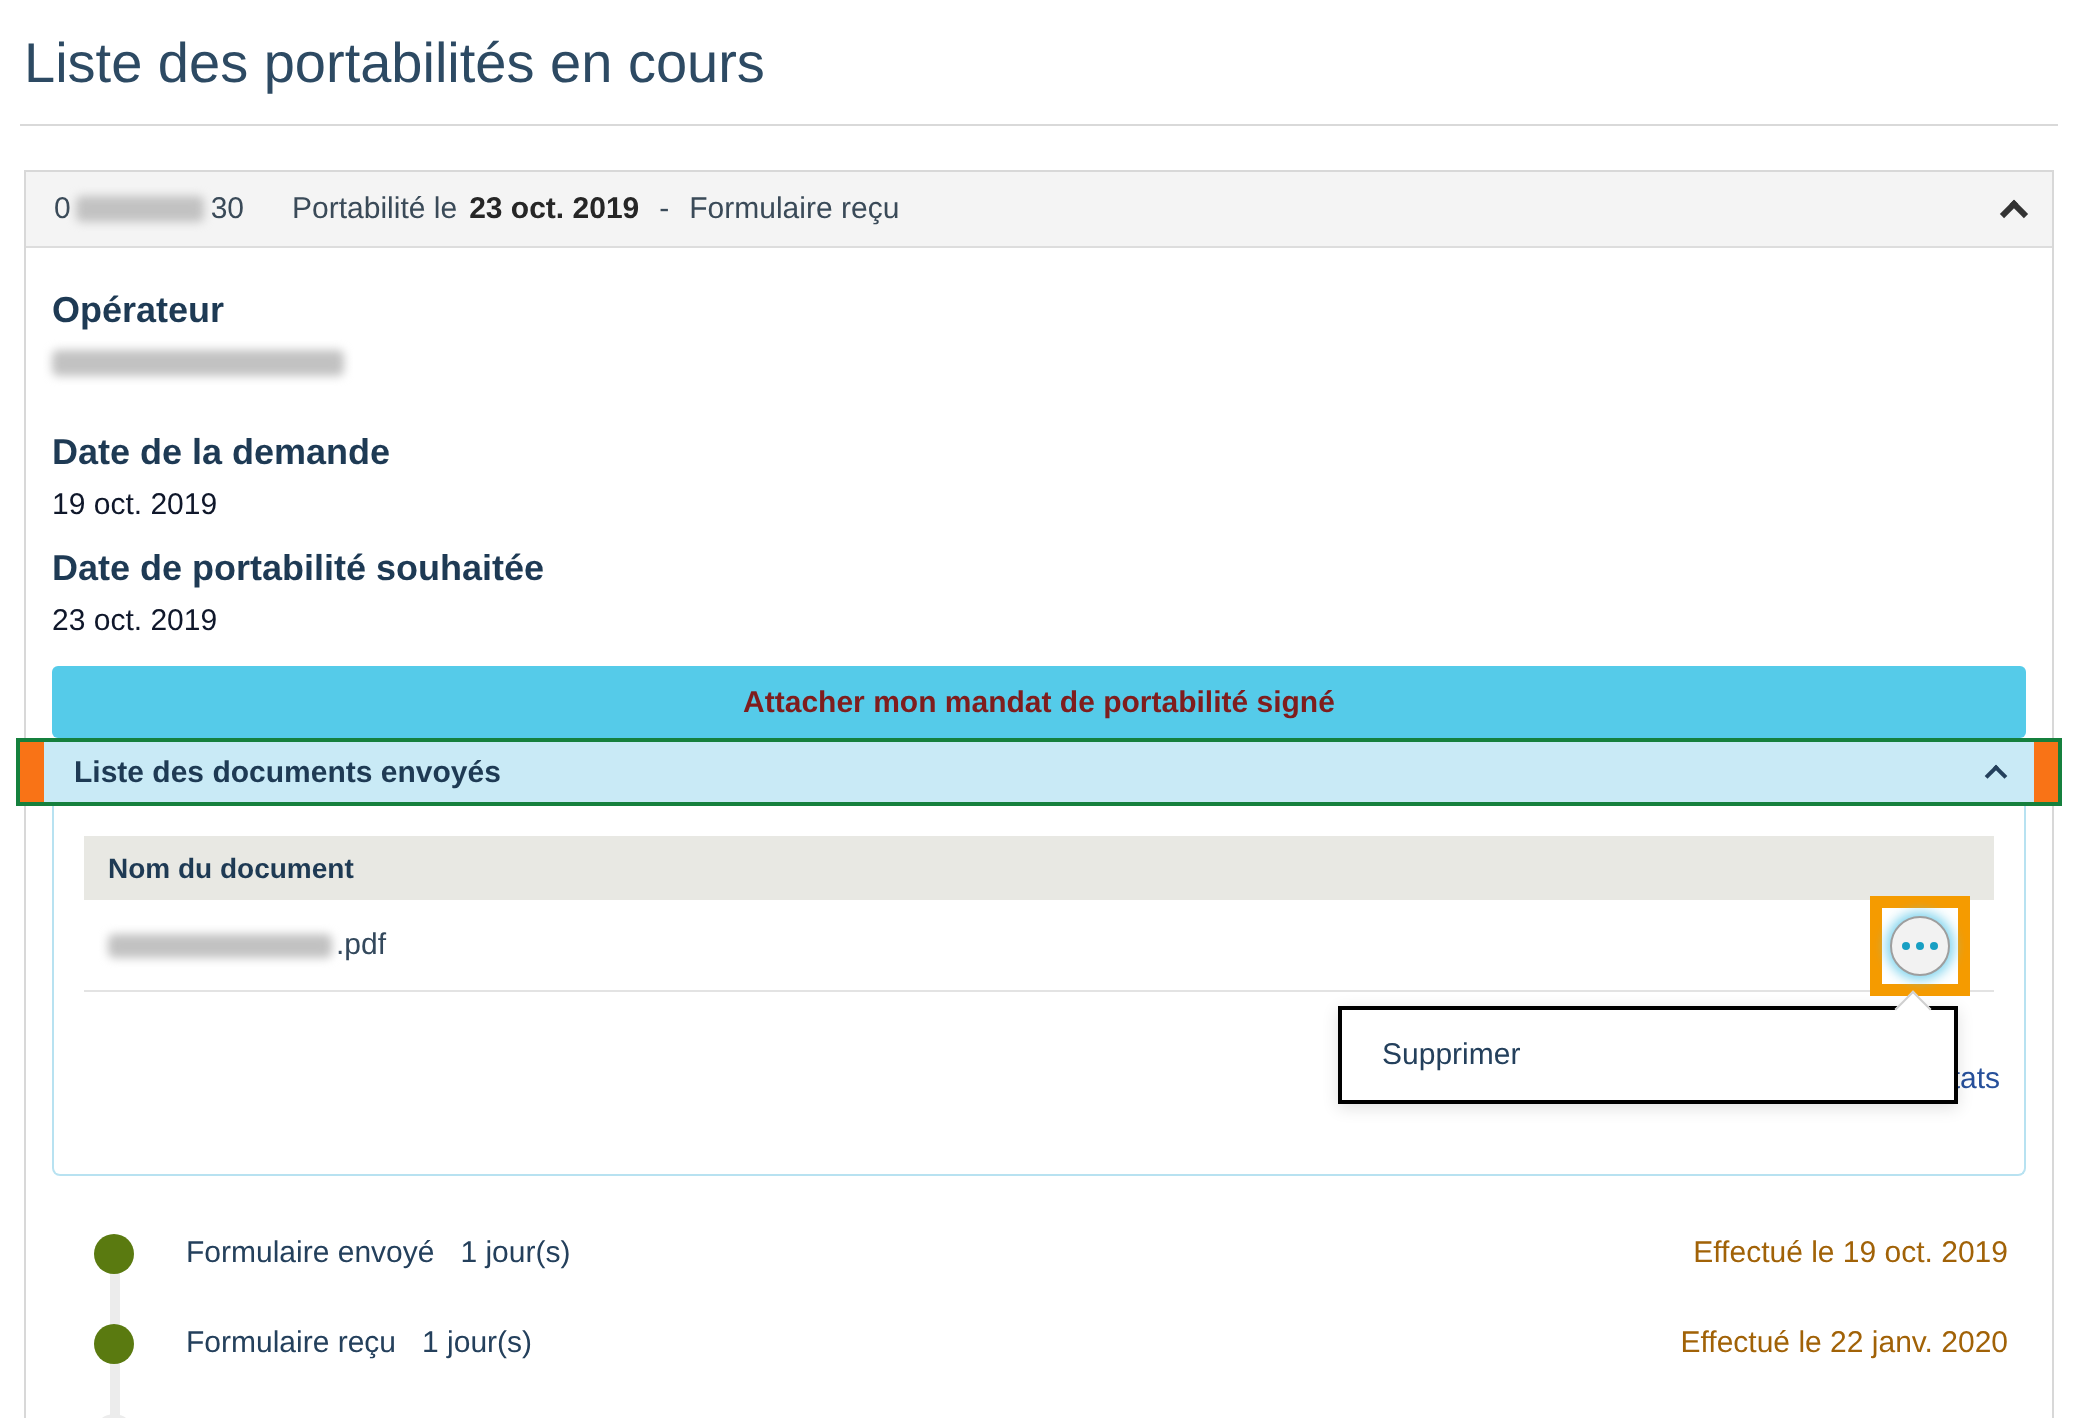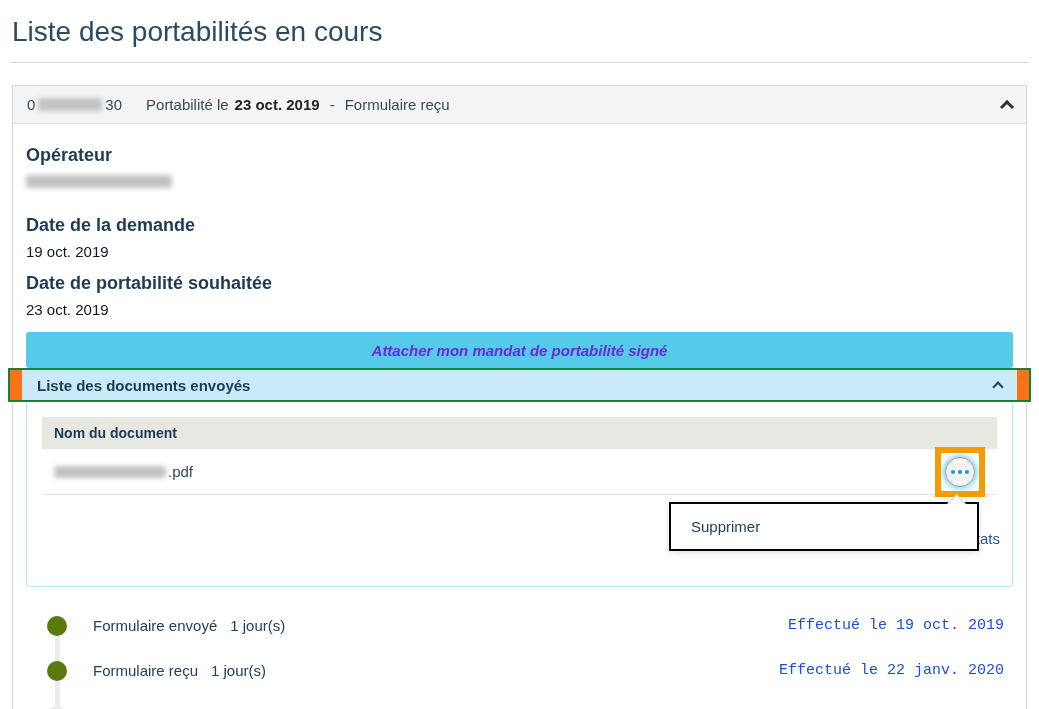--- a/index.html
+++ b/index.html
@@ -29,22 +29,22 @@
   .chevron.small { width: 8px; height: 8px; border-width: 2px; border-color: #24405c; }
   .hdr-chevron { margin-left: auto; margin-top: 5px; }
 
   .card-body { padding: 13px; }
 
   .field-label { font-size: 18px; font-weight: 700; color: #1e3a54; margin-top: 8px; }
   .field-value { font-size: 15px; color: #0f172a; margin-top: 7px; margin-bottom: 13px; }
   .redacted.operator { width: 146px; height: 13px; margin-top: 9px; margin-bottom: 15px; }
 
   .attach-btn { display: block; width: 100%; height: 36px; margin-top: 14px; border: none;
-    border-radius: 3px; background: #55cbe9; color: #6d28d9; font-family: inherit;
-    font-size: 15px; font-weight: 700; cursor: pointer; font-style: italic; }
+    border-radius: 3px; background: #55cbe9; color: #7f1d1d; font-family: inherit;
+    font-size: 15px; font-weight: 700; cursor: pointer; }
 
   
   .hl-accordion { margin: 0 -18px; border: 2px solid #15803d; padding: 0 12px; background: #f97316; }
   .doc-accordion { display: flex; align-items: center; height: 30px; background: #c9eaf6;
     padding: 0 15px; cursor: pointer; }
   .doc-accordion .acc-label { font-size: 15px; font-weight: 700; color: #1e3a54; }
   .acc-chevron { margin-left: auto; margin-top: 4px; }
 
   
   .doc-panel { position: relative; border: 1px solid #b8e2f1; border-top: none;
@@ -75,21 +75,21 @@
 
   
   .timeline { position: relative; margin-top: 16px; }
   .tl-line { position: absolute; left: 29px; top: 14px; width: 5px; height: 150px; background: #ececec; }
   .tl-row { position: relative; display: flex; align-items: center; height: 45px; }
   .tl-dot { width: 20px; height: 20px; border-radius: 50%; margin-left: 21px; z-index: 1; }
   .tl-dot.done { background: #5a7a10; }
   .tl-dot.pending { background: #ececec; }
   .tl-label { margin-left: 26px; font-size: 15px; color: #24405c; }
   .tl-duration { margin-left: 13px; font-size: 15px; color: #24405c; }
-  .tl-status { margin-left: auto; margin-right: 9px; font-size: 15px; color: #1d4ed8; font-family: Liberation Mono, monospace; }
+  .tl-status { margin-left: auto; margin-right: 9px; font-size: 15px; color: #a16207; }
 </style>
 </head>
 <body>
 
 <div class="page">
 
   <h1 class="page-title">Liste des portabilités en cours</h1>
   <div class="title-divider"></div>
 
   <div class="card">

